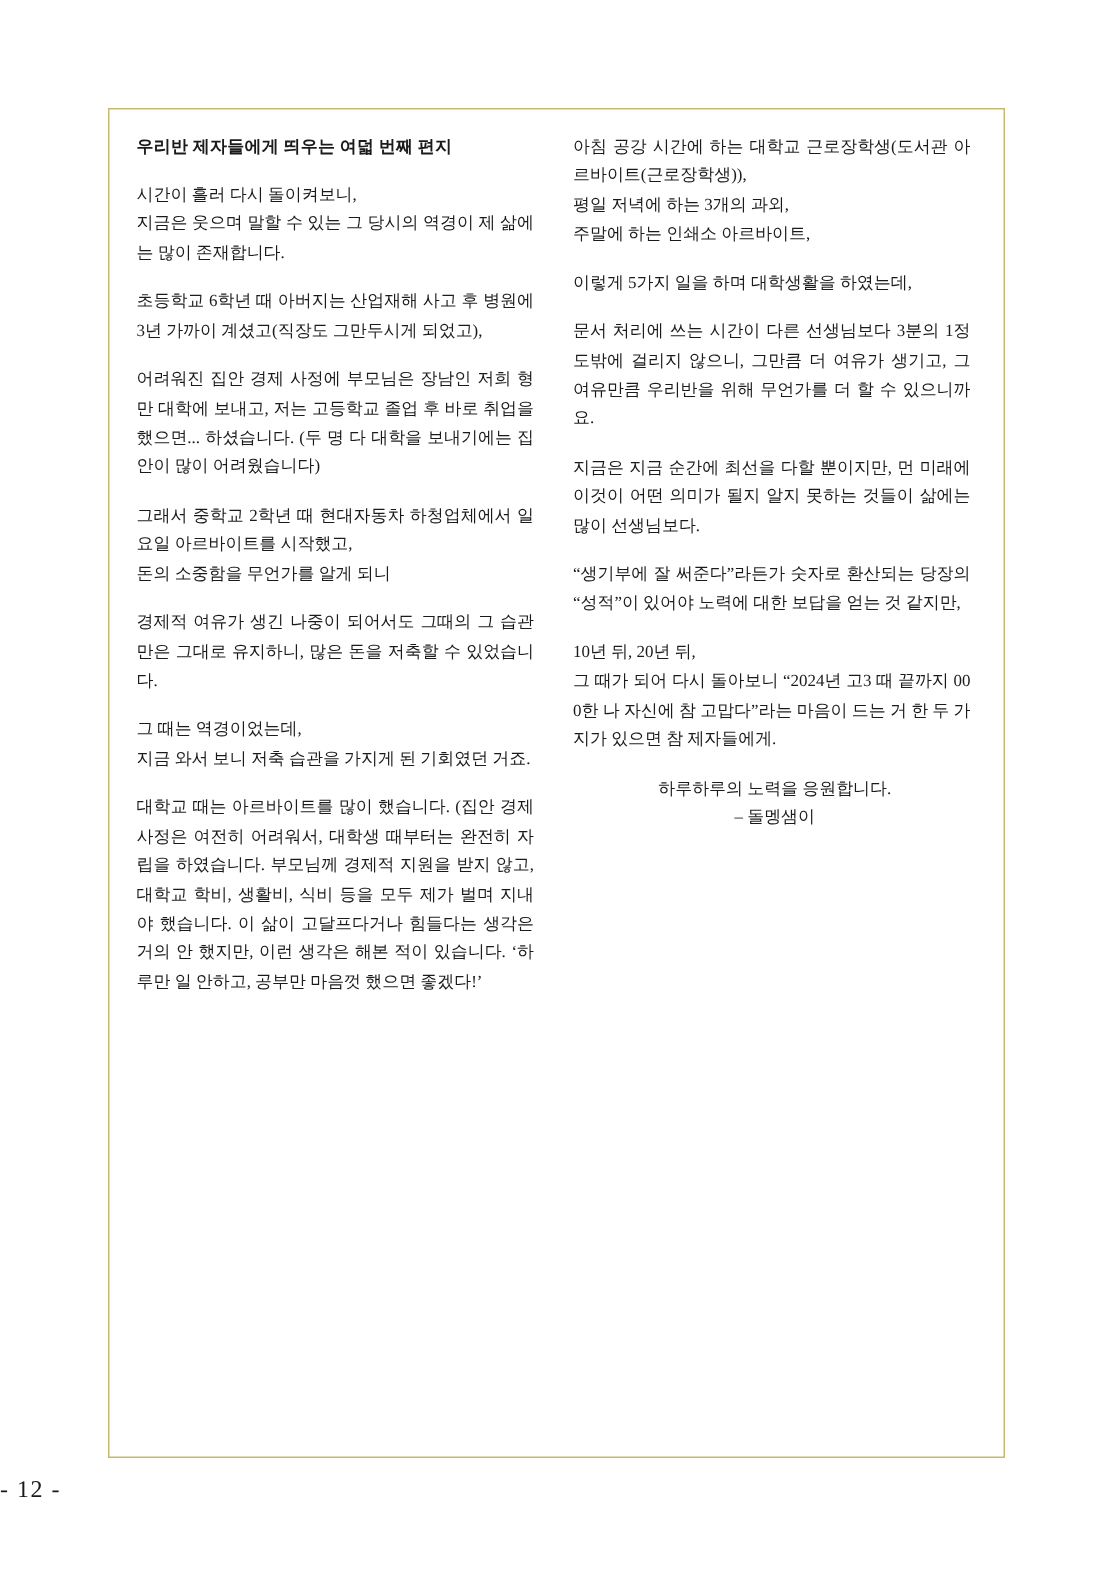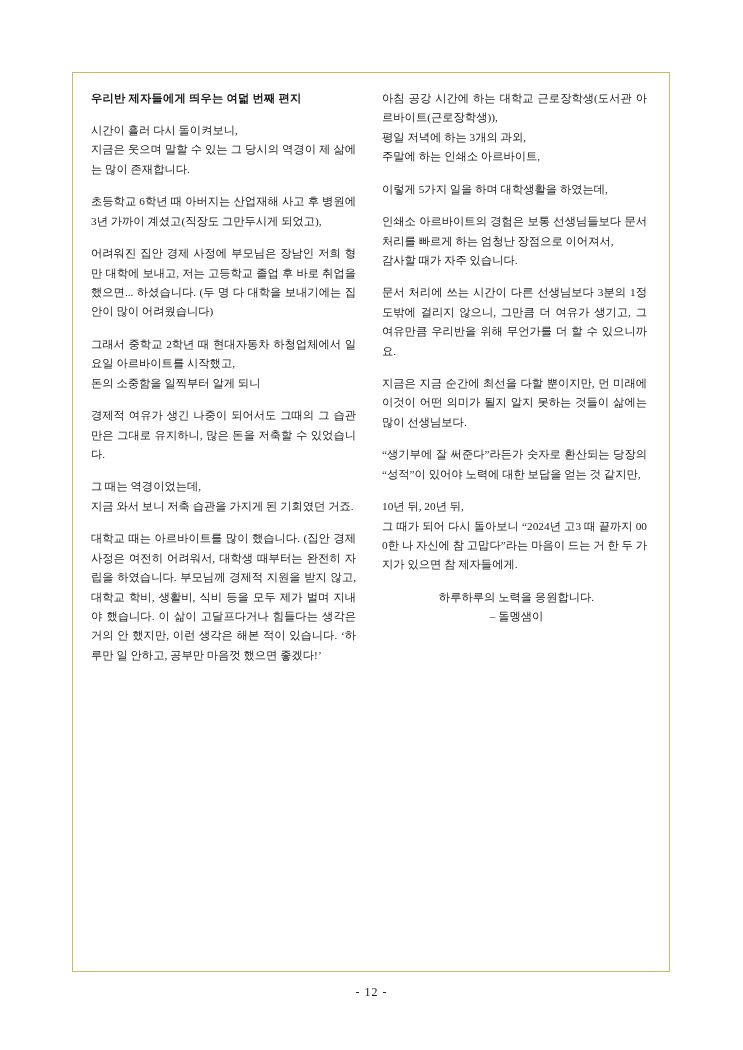--- a/index.html
+++ b/index.html
@@ -68,54 +68,51 @@
     font-size: 11.3px;
     line-height: 1.72;
     text-align: center;
     margin: 0;
   }
   .page-number {
     position: absolute;
     left: 0;
     top: 985px;
     width: 743px;
-    text-align: center;
-    font-size: 12px;
+    font-size: 16px;
     color: #1a1a1a;
     letter-spacing: 1px;
   }
 </style>
 </head>
 <body>
 
 <div class="page">
   <div class="frame">
     <div class="columns">
 
       <div class="column">
         <p class="letter-title">우리반 제자들에게 띄우는 여덟 번째 편지</p>
         <p class="para">시간이 흘러 다시 돌이켜보니,
 지금은 웃으며 말할 수 있는 그 당시의 역경이 제 삶에는 많이 존재합니다.</p>
         <p class="para">초등학교 6학년 때 아버지는 산업재해 사고 후 병원에 3년 가까이 계셨고(직장도 그만두시게 되었고),</p>
         <p class="para">어려워진 집안 경제 사정에 부모님은 장남인 저희 형만 대학에 보내고, 저는 고등학교 졸업 후 바로 취업을 했으면... 하셨습니다. (두 명 다 대학을 보내기에는 집안이 많이 어려웠습니다)</p>
         <p class="para">그래서 중학교 2학년 때 현대자동차 하청업체에서 일요일 아르바이트를 시작했고,
-돈의 소중함을 일찍부터 알게 되니</p>
+돈의 소중함을 무언가를 알게 되니</p>
         <p class="para">경제적 여유가 생긴 나중이 되어서도 그때의 그 습관만은 그대로 유지하니, 많은 돈을 저축할 수 있었습니다.</p>
         <p class="para">그 때는 역경이었는데,
 지금 와서 보니 저축 습관을 가지게 된 기회였던 거죠.</p>
         <p class="para last">대학교 때는 아르바이트를 많이 했습니다. (집안 경제 사정은 여전히 어려워서, 대학생 때부터는 완전히 자립을 하였습니다. 부모님께 경제적 지원을 받지 않고, 대학교 학비, 생활비, 식비 등을 모두 제가 벌며 지내야 했습니다. 이 삶이 고달프다거나 힘들다는 생각은 거의 안 했지만, 이런 생각은 해본 적이 있습니다. ‘하루만 일 안하고, 공부만 마음껏 했으면 좋겠다!’</p>
       </div>
 
       <div class="column">
         <p class="para">아침 공강 시간에 하는 대학교 근로장학생(도서관 아르바이트(근로장학생)),
 평일 저녁에 하는 3개의 과외,
 주말에 하는 인쇄소 아르바이트,</p>
         <p class="para">이렇게 5가지 일을 하며 대학생활을 하였는데,</p>
-        <p class="para">인쇄소 아르바이트의 경험은 보통 선생님들보다 문서 처리를 빠르게 하는 엄청난 장점으로 이어져서,
-감사할 때가 자주 있습니다.</p>
         <p class="para">문서 처리에 쓰는 시간이 다른 선생님보다 3분의 1정도밖에 걸리지 않으니, 그만큼 더 여유가 생기고, 그 여유만큼 우리반을 위해 무언가를 더 할 수 있으니까요.</p>
         <p class="para">지금은 지금 순간에 최선을 다할 뿐이지만, 먼 미래에 이것이 어떤 의미가 될지 알지 못하는 것들이 삶에는 많이 선생님보다.</p>
         <p class="para">“생기부에 잘 써준다”라든가 숫자로 환산되는 당장의 “성적”이 있어야 노력에 대한 보답을 얻는 것 같지만,</p>
         <p class="para">10년 뒤, 20년 뒤,
 그 때가 되어 다시 돌아보니 “2024년 고3 때 끝까지 000한 나 자신에 참 고맙다”라는 마음이 드는 거 한 두 가지가 있으면 참 제자들에게.</p>
         <p class="sign">하루하루의 노력을 응원합니다.</p>
         <p class="sign">– 돌멩샘이</p>
       </div>
 
     </div>

